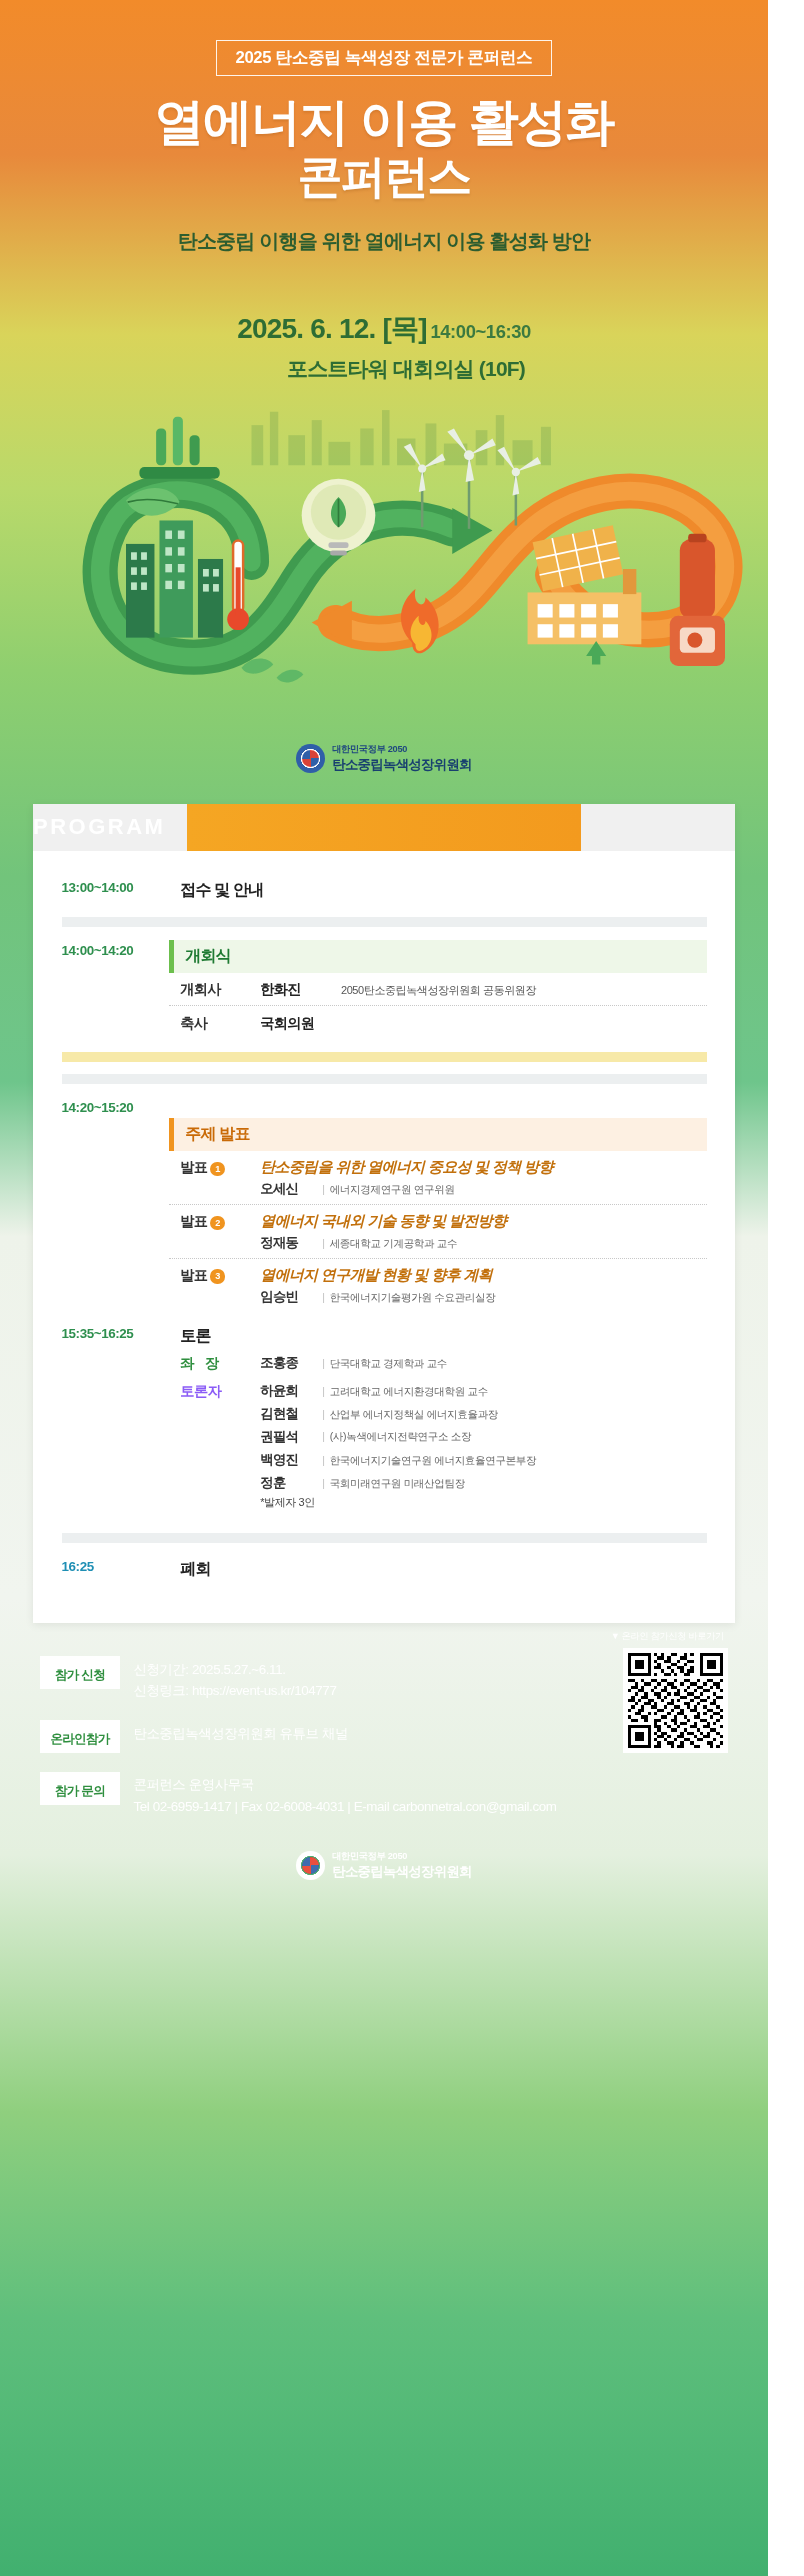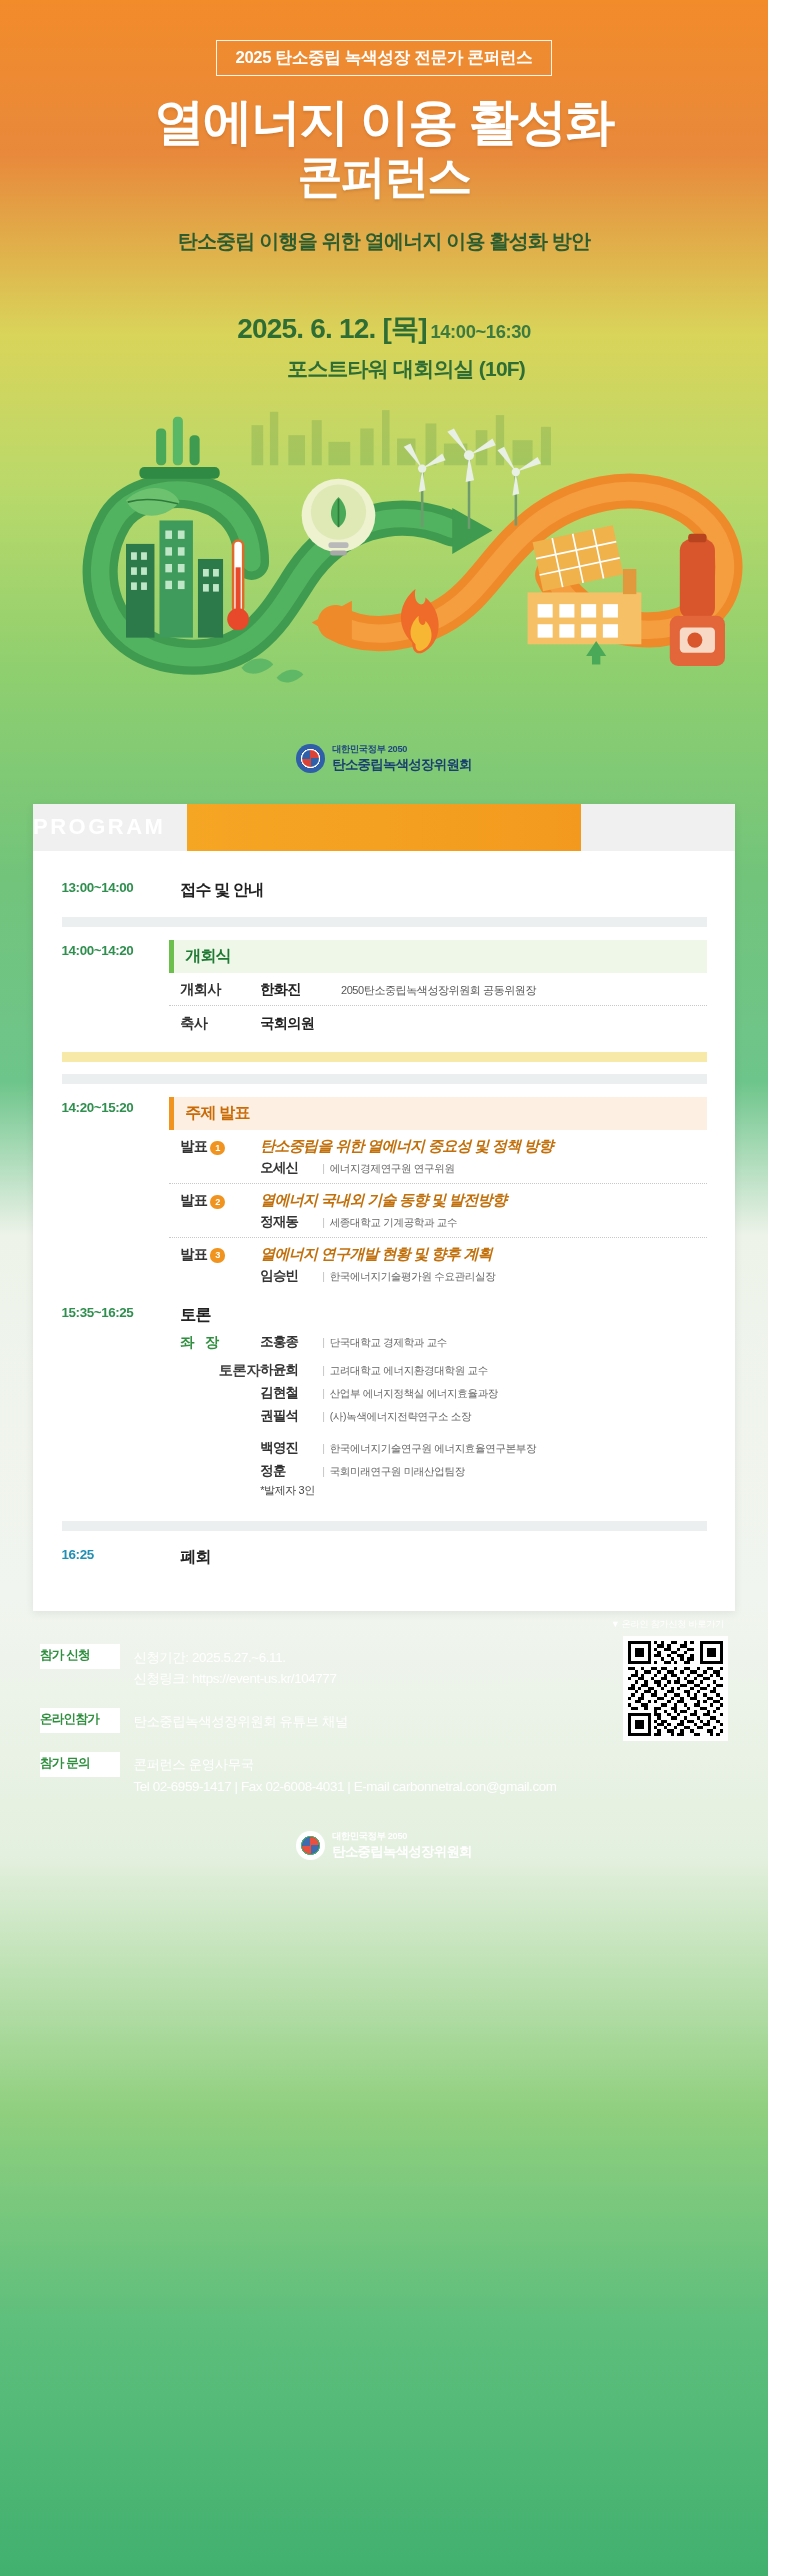--- a/index.html
+++ b/index.html
@@ -181,20 +181,21 @@
     font-size: 16px;
     font-weight: bold;
     color: #1f7a33;
     letter-spacing: -0.8px;
     padding: 5.9px 0 5.9px 11.7px;
   }
   .sec-head.orange {
     background: #fdf0e2;
     border-left: 5px solid #f0941f;
     color: #c96a07;
+    margin-top: 21px;
   }
 
   .item { display: flex; padding: 7.5px 0 5.9px 11.7px; border-bottom: 0.8px dotted #c8c8c8; }
   .item:last-child { border-bottom: none; }
   .item-label {
     width: 80px; flex: 0 0 80px;
     font-size: 14.2px; font-weight: bold; color: #333;
     letter-spacing: -0.7px;
   }
   .item-label .num {
@@ -225,21 +226,21 @@
     letter-spacing: -0.7px;
   }
   .speaker-line .af { font-size: 10.5px; color: #666; letter-spacing: -0.3px; }
   .speaker-line .af .bar { color: #c0c0c0; margin-right: 5px; }
 
   .panel-row { display: flex; padding: 5px 0 3.3px 11.7px; }
   .panel-role {
     width: 80px; flex: 0 0 80px;
     font-size: 14.2px; font-weight: bold; color: #2f8f3f; letter-spacing: 3.3px;
   }
-  .panel-role.sub { color: #404040; letter-spacing: -0.4px; text-align: right; }
+  .panel-role.sub { color: #8b5cf6; letter-spacing: -0.4px; }
   .panel-people { flex: 1 1 auto; }
   .note { font-size: 11px; color: #444; padding-left: 0; margin-top: 3.3px; letter-spacing:-0.4px;}
 
   
   .footer {
     position: relative;
     padding: 33px 40px 0 40px;
     color: #ffffff;
   }
   .qr-note {
@@ -260,21 +261,22 @@
   }
   .qr-box svg { display: block; }
   .finfo { max-width: 578px; }
   .frow { display: flex; align-items: flex-start; margin-bottom: 18.4px; }
   .ftag {
     flex: 0 0 80px;
     background: #ffffff;
     color: #2f8f3f;
     font-size: 12.6px;
     font-weight: bold;
-    padding: 3px 0 5px;
+    text-align: center;
+    padding: 11px 0 5px;
     letter-spacing: -0.8px;
     margin-right: 13.4px;
   }
   .ftext { font-size: 13.4px; line-height: 1.6; letter-spacing: -0.4px; color: #ffffff; padding-top:2.5px;}
   .ftext .l2 { display: block; }
   .femblem {
     display: flex;
     align-items: center;
     justify-content: center;
     gap: 7.5px;
@@ -567,21 +569,21 @@
             <div class="panel-role sub">토론자</div>
             <div class="panel-people">
               <div class="speaker-line" style="margin-bottom:5px;">
                 <span class="nm">하윤희</span>
                 <span class="af"><span class="bar">|</span><span>고려대학교 에너지환경대학원 교수</span></span>
               </div>
               <div class="speaker-line" style="margin-bottom:5px;">
                 <span class="nm">김현철</span>
                 <span class="af"><span class="bar">|</span><span>산업부 에너지정책실 에너지효율과장</span></span>
               </div>
-              <div class="speaker-line" style="margin-bottom:14px;">
+              <div class="speaker-line" style="margin-bottom:5px;align-items:center;">
                 <span class="nm">권필석</span>
                 <span class="af"><span class="bar">|</span><span>(사)녹색에너지전략연구소 소장</span></span>
               </div>
               <div class="speaker-line" style="margin-bottom:5px;">
                 <span class="nm">백영진</span>
                 <span class="af"><span class="bar">|</span><span>한국에너지기술연구원 에너지효율연구본부장</span></span>
               </div>
               <div class="speaker-line">
                 <span class="nm">정훈</span>
                 <span class="af"><span class="bar">|</span><span>국회미래연구원 미래산업팀장</span></span>

